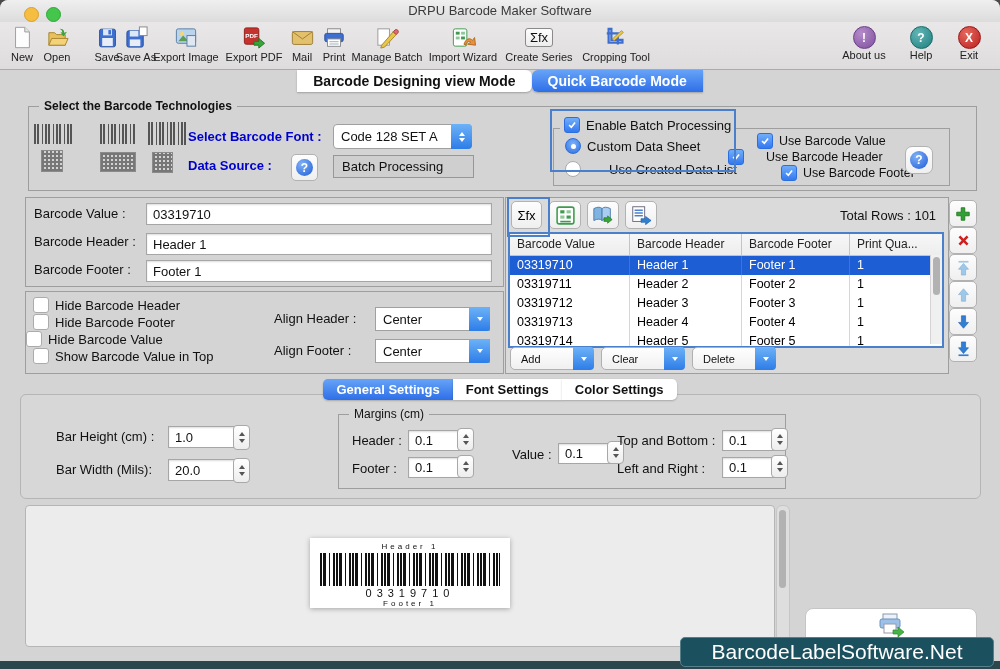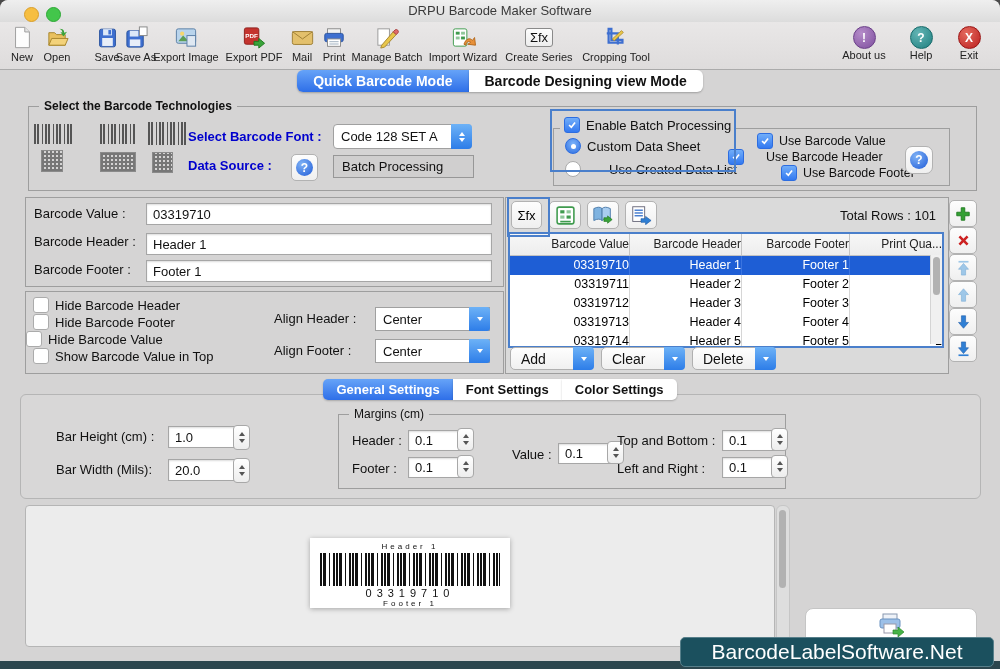--- a/index.html
+++ b/index.html
@@ -49,25 +49,25 @@
   .sd{width:0;height:0;border-left:3.5px solid transparent;border-right:3.5px solid transparent;border-top:4.5px solid #555;}
   
   .anno{position:absolute;border:2px solid #4a7fcb;pointer-events:none;z-index:4;}
   
   .mbtn{position:absolute;background:linear-gradient(#fdfdfd,#efefef);border:1px solid #b2b2b2;border-radius:5px;display:flex;align-items:center;justify-content:center;}
   
   .tbl{position:absolute;left:508px;top:232px;width:432px;height:112px;background:#fff;overflow:hidden;}
   .trow{display:flex;height:19px;background:#fff;}
   .trow.head{height:21px;background:linear-gradient(#f7f7f7,#ededed);border-bottom:1px solid #c2c2c2;}
   .trow.sel{background:#1e5ed5;color:#fff;}
-  .tc{font-size:12.5px;color:inherit;padding:2px 0 0 7px;border-right:1px solid #d6d6d6;white-space:nowrap;overflow:hidden;box-sizing:border-box;text-align:right;}
+  .tc{font-size:12.5px;color:inherit;padding:2px 0 0 7px;border-right:1px solid #d6d6d6;white-space:nowrap;overflow:hidden;box-sizing:border-box;}
   .trow.head .tc{font-size:12px;color:#222;border-right:1px solid #c4c4c4;padding-top:3px;}
   .trow.sel .tc{border-right:1px solid #3a74e0;}
   .c1{width:120px;} .c2{width:112px;} .c3{width:108px;} .c4{width:92px;border-right:none!important;}
-  .combo{position:absolute;height:23px;width:84px;background:linear-gradient(#fefefe,#f0f0f0);border:1px solid #b0b0b0;border-radius:5px;font-size:14px;color:#111;display:flex;align-items:center;padding-left:10px;box-sizing:border-box;}
+  .combo{position:absolute;height:23px;width:84px;background:linear-gradient(#fefefe,#f0f0f0);border:1px solid #b0b0b0;border-radius:5px;font-size:11px;color:#111;display:flex;align-items:center;padding-left:10px;box-sizing:border-box;}
   
   .stabs{position:absolute;left:0;top:379px;width:100%;display:flex;justify-content:center;z-index:6;}
   .stab{height:21px;line-height:21px;font-size:13px;padding:0 13px;box-shadow:0 1px 2px rgba(0,0,0,.22);}
   .stab.active{background:linear-gradient(#66a3f8,#2e6fe8);color:#fff;font-weight:bold;border-radius:5px 0 0 5px;}
   .stab.mid{background:#fff;color:#111;font-weight:600;}
   .stab.last{background:#fff;color:#111;font-weight:600;border-radius:0 5px 5px 0;}
   .panel{position:absolute;background:#d8d7d7;border:1px solid #b5b5b5;border-radius:6px;}
   
   .bars{background:repeating-linear-gradient(90deg,#111 0 2px,#fff 2px 3px,#111 3px 6px,#fff 6px 9px,#111 9px 10px,#fff 10px 13px,#111 13px 15px,#fff 15px 16px);}
   .mini-bars{background:repeating-linear-gradient(90deg,#555 0 2px,transparent 2px 3px,#555 3px 5px,transparent 5px 8px,#555 8px 9px,transparent 9px 11px);}
@@ -222,22 +222,22 @@
       <div class="circ" style="background:radial-gradient(circle at 35% 30%,#64b5b5,#1f7f7f);border:1px solid #166a6a;">?</div>
       <div class="tlabel">Help</div>
     </div>
     <div class="titem" style="right:14px;left:auto;width:34px;">
       <div class="circ" style="background:radial-gradient(circle at 35% 30%,#e46a5e,#bb1f1f);border:1px solid #9a1414;">X</div>
       <div class="tlabel">Exit</div>
     </div>
   </div>
 
   <div class="modetabs">
+    <div class="mtab inactive">Barcode Designing view Mode</div>
     <div class="mtab active">Quick Barcode Mode</div>
-    <div class="mtab inactive">Barcode Designing view Mode</div>
   </div>
 
   <div class="gbox" style="left:28px;top:106px;width:947px;height:83px;">
     <span class="legend">Select the Barcode Technologies</span>
   </div>
   <div class="abs mini-bars" style="left:34px;top:124px;width:38px;height:20px;"></div>
   <div class="abs mini-bars" style="left:100px;top:124px;width:36px;height:20px;"></div>
   <div class="abs mini-bars" style="left:148px;top:122px;width:40px;height:23px;"></div>
   <div class="abs matrix" style="left:41px;top:150px;width:20px;height:20px;"></div>
   <div class="abs matrix" style="left:100px;top:152px;width:34px;height:18px;"></div>

